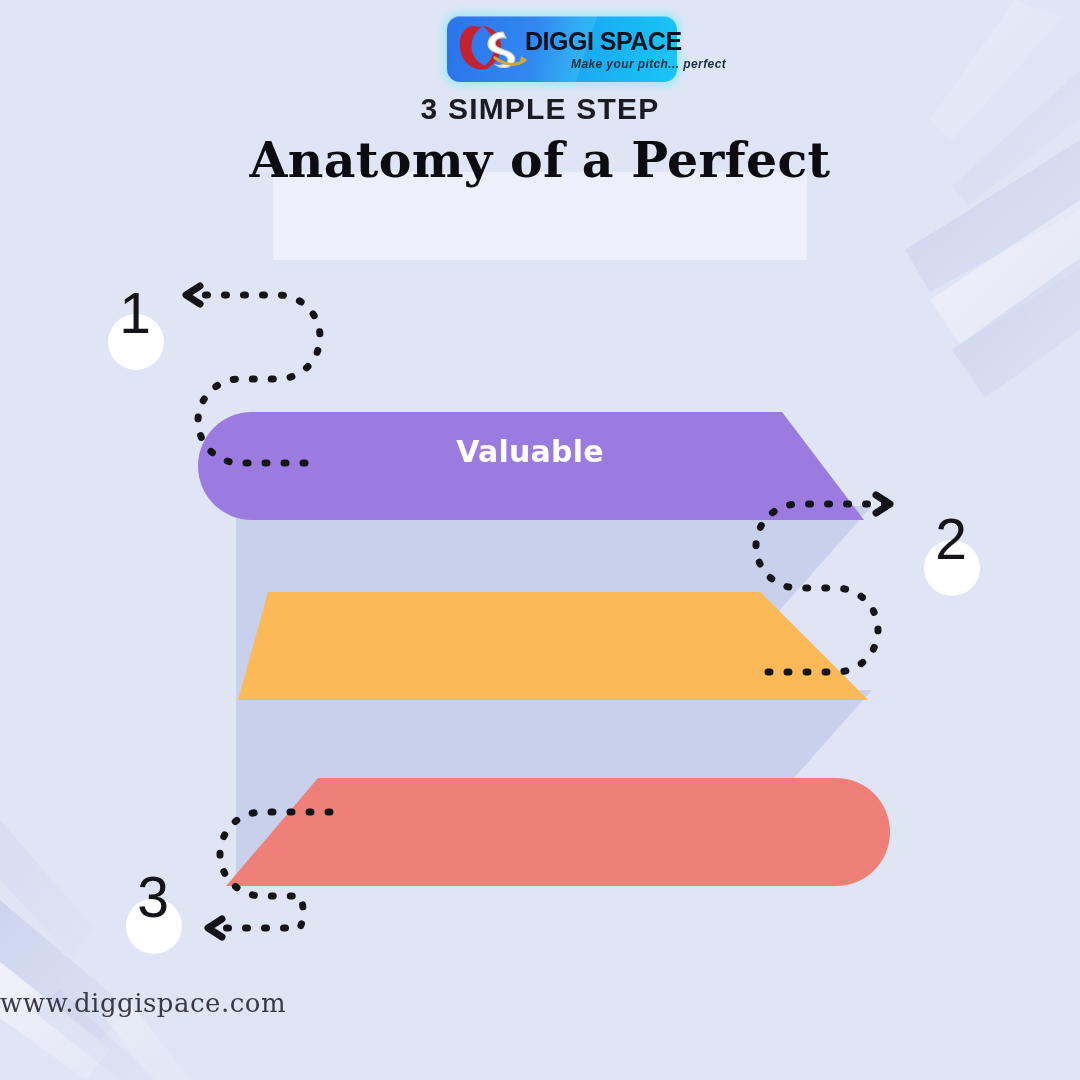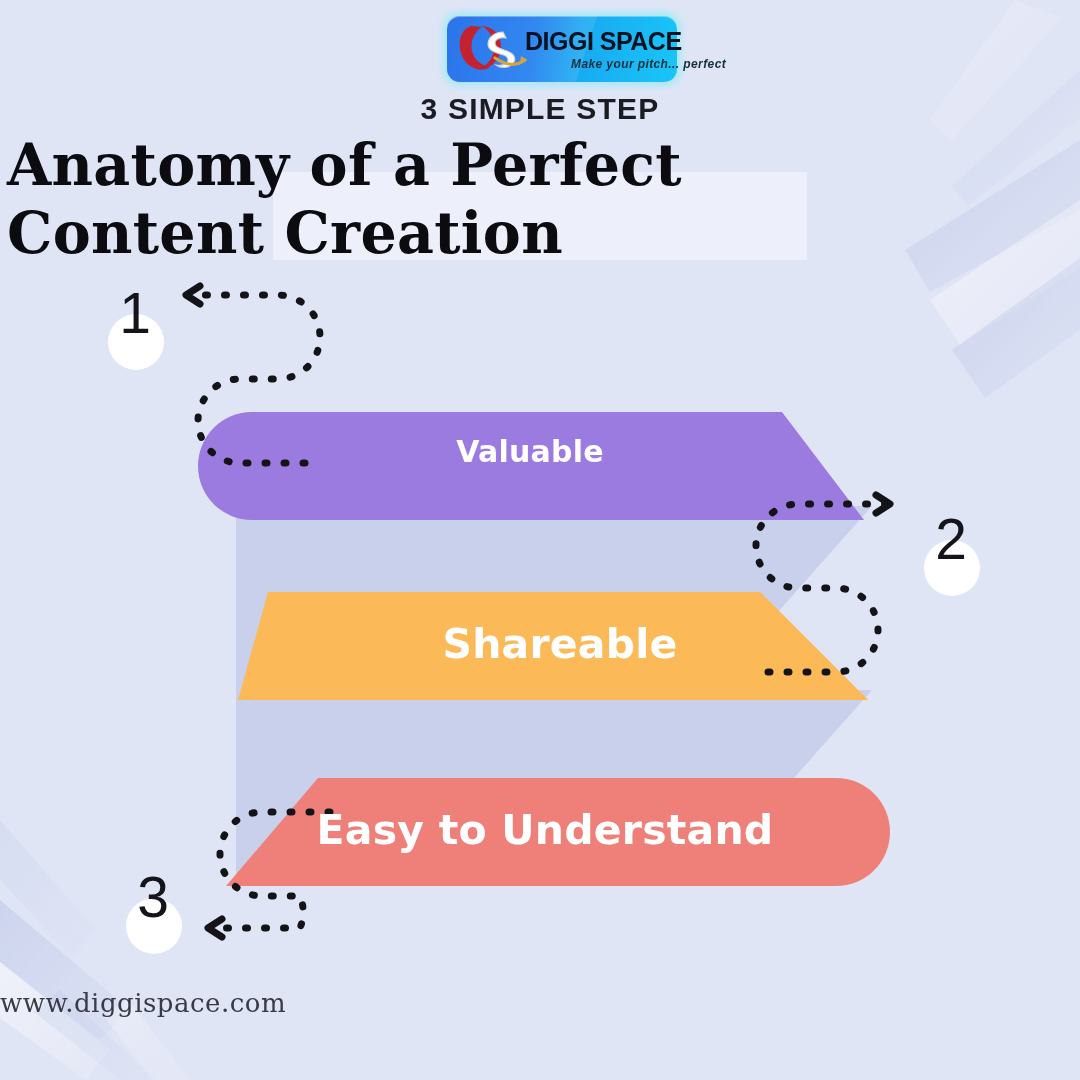--- a/index.html
+++ b/index.html
@@ -105,27 +105,27 @@
     left: 273px;
     top: 172px;
     width: 534px;
     height: 88px;
     background: #EDF0FB;
   }
   #title {
     position: absolute;
     left: 0; right: 0;
     top: 131px;
+    text-align: center;
     font-family: "DejaVu Serif", serif;
-    font-size: 57px;
+    font-size: 49px;
     font-weight: bold;
     line-height: 1.2;
     color: #0B0B10;
     letter-spacing: .3px;
-    padding-left: 7px;
   }
 
   
   #ribbons {
     position: absolute;
     left: 0; top: 0;
     width: 1080px;
     height: 1080px;
     pointer-events: none;
   }
@@ -247,21 +247,20 @@
     </svg>
     <div id="logo-text">DIGGI SPACE</div>
     <div id="logo-tag">Make your pitch... perfect</div>
   </div>
 
   <div id="kicker">3 SIMPLE STEP</div>
 
   <div id="title-band"></div>
   <div id="title">
     <div>Anatomy of a Perfect</div>
-    <div>Content Creation</div>
   </div>
 
   <svg id="ribbons" viewBox="0 0 1080 1080" xmlns="http://www.w3.org/2000/svg">
 
     <g>
       <path d="M236 506 L872 506 L700 700 L236 700 Z" fill="#C9D0EC"></path>
       <path d="M236 690 L872 690 L700 884 L236 884 Z" fill="#C9D0EC"></path>
     </g>
 
     <g>
@@ -302,22 +301,20 @@
     </g>
 
     <g fill="none" stroke="#141418" stroke-width="7" stroke-linecap="round" stroke-linejoin="round">
       <polyline points="200,286 186,295 200,304"></polyline>
       <polyline points="876,495 890,504 876,513"></polyline>
       <polyline points="222,919 208,928 222,937"></polyline>
     </g>
   </svg>
 
   <div class="band-label" id="label-valuable">Valuable</div>
-  <div class="band-label" id="label-shareable">Shareable</div>
-  <div class="band-label" id="label-easy">Easy to Understand</div>
 
   <div class="step" id="step-1">
     <div class="step-dot"></div>
     <div class="step-num">1</div>
   </div>
   <div class="step" id="step-2">
     <div class="step-dot"></div>
     <div class="step-num">2</div>
   </div>
   <div class="step" id="step-3">

